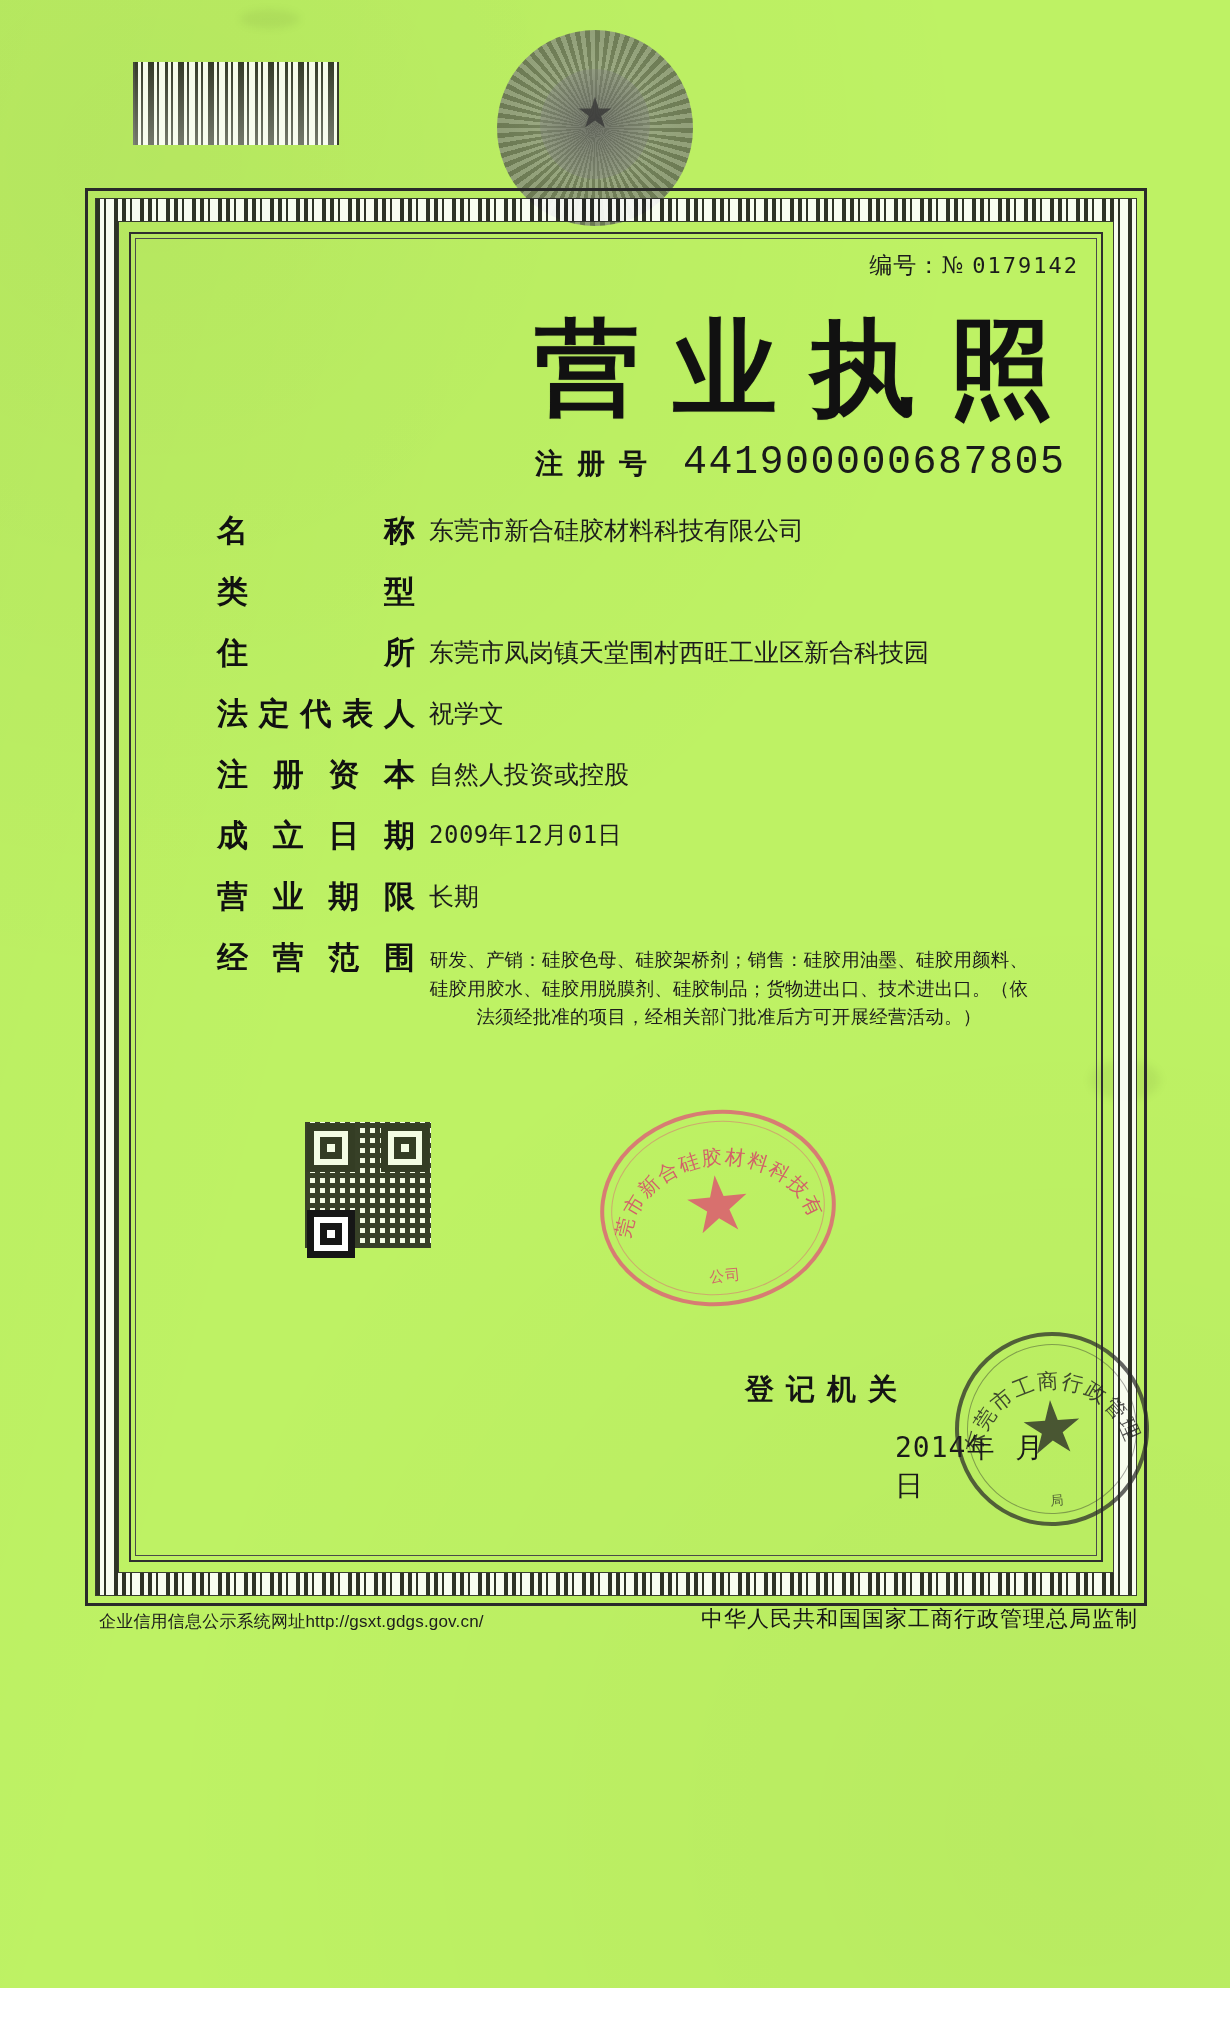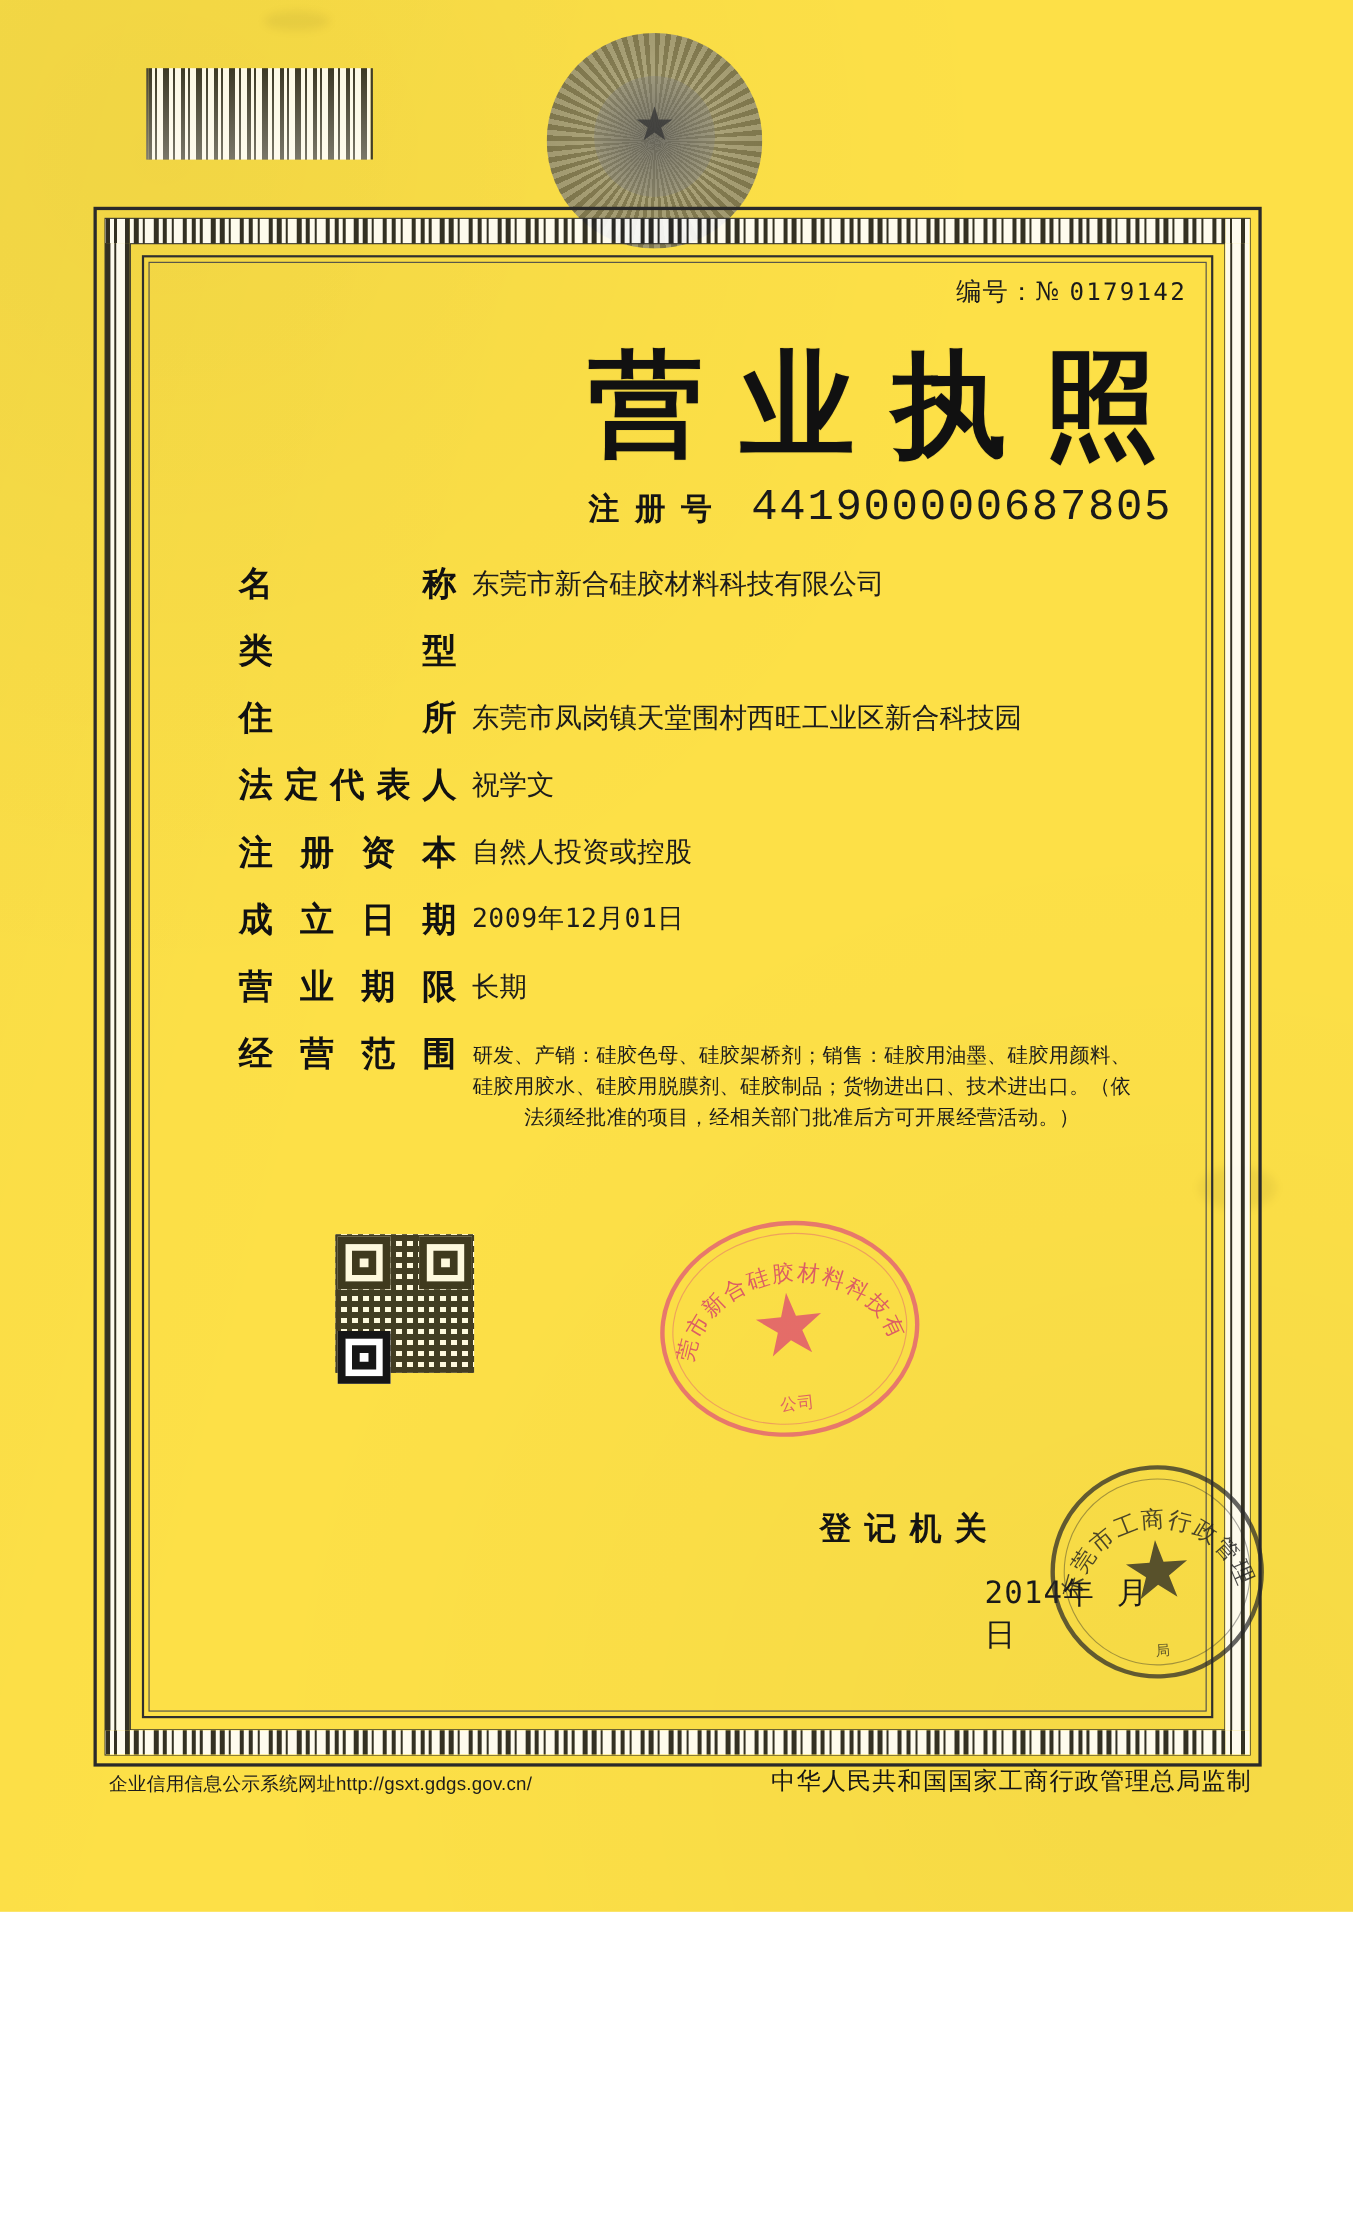--- a/index.html
+++ b/index.html
@@ -14,22 +14,22 @@
     font-family: "DejaVu Sans", "Liberation Sans", sans-serif;
     color: #111;
     overflow: hidden;
   }
 
   
   .page {
     position: absolute;
     left: 0; top: 0;
     width: 1230px;
-    height: 1738px;
-    background: #fde047;
+    height: 1988px;
+    background: #bef264;
   }
   .scan-noise {
     position: absolute;
     inset: 0;
     background:
       radial-gradient(circle at 12% 8%, rgba(0,0,0,0.035), transparent 40%),
       radial-gradient(circle at 88% 92%, rgba(0,0,0,0.03), transparent 45%),
       linear-gradient(105deg, rgba(0,0,0,0.02) 0%, rgba(255,255,255,0) 35%);
     pointer-events: none;
   }

